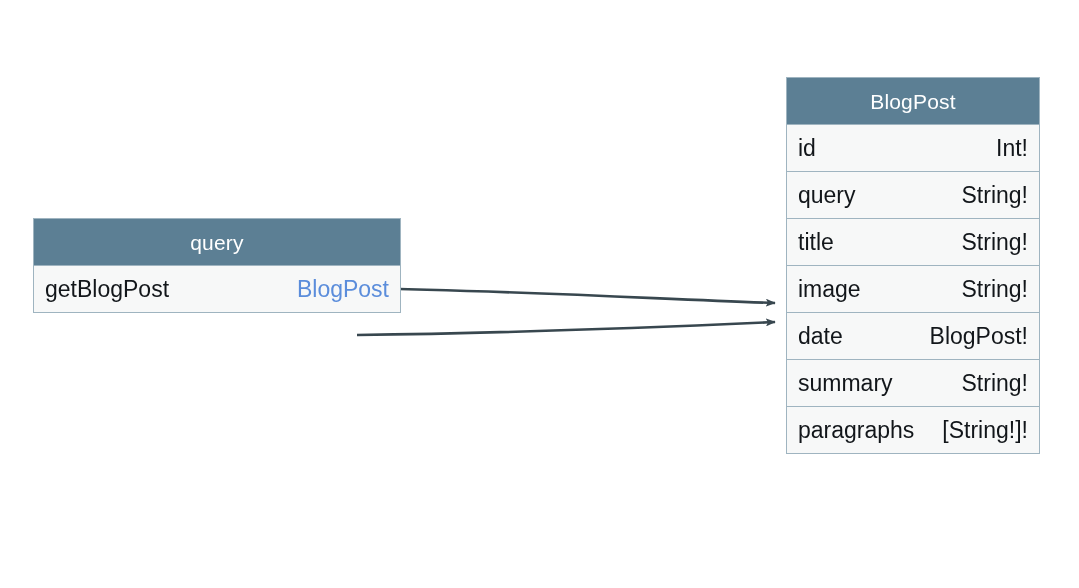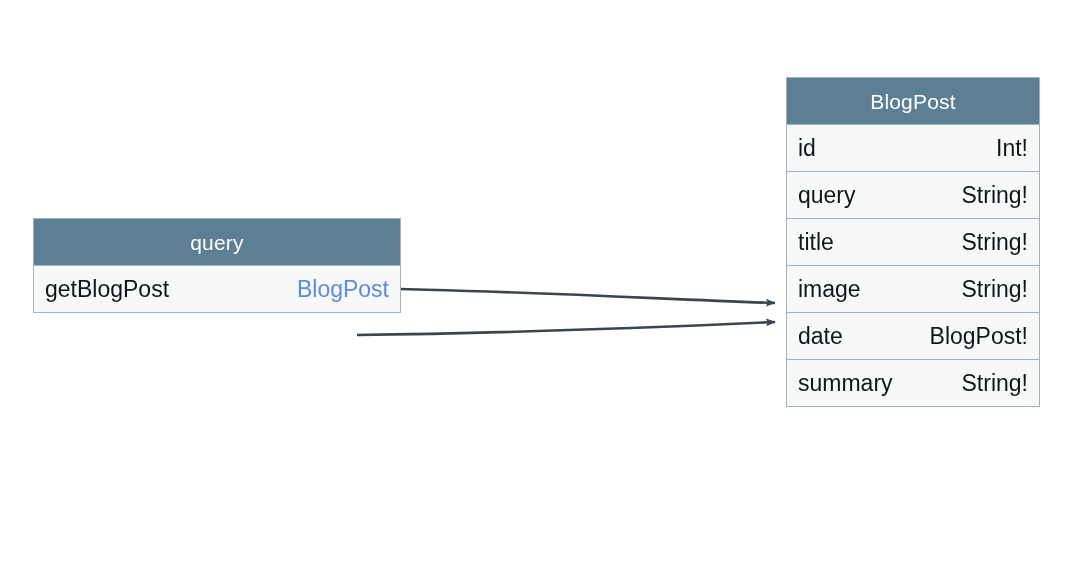--- a/index.html
+++ b/index.html
@@ -154,19 +154,23 @@
       <div class="entity-row">
         <span class="field-name">date</span>
         <span class="field-type">BlogPost!</span>
       </div>
 
       <div class="entity-row">
         <span class="field-name">summary</span>
         <span class="field-type">String!</span>
       </div>
 
+      <div class="entity-row">
+        <span class="field-name">paragraphs</span>
+        <span class="field-type">[String!]!</span>
+      </div>
 
 
 
     </div>
   </div>
 
 </div>
 
 </body></html>

